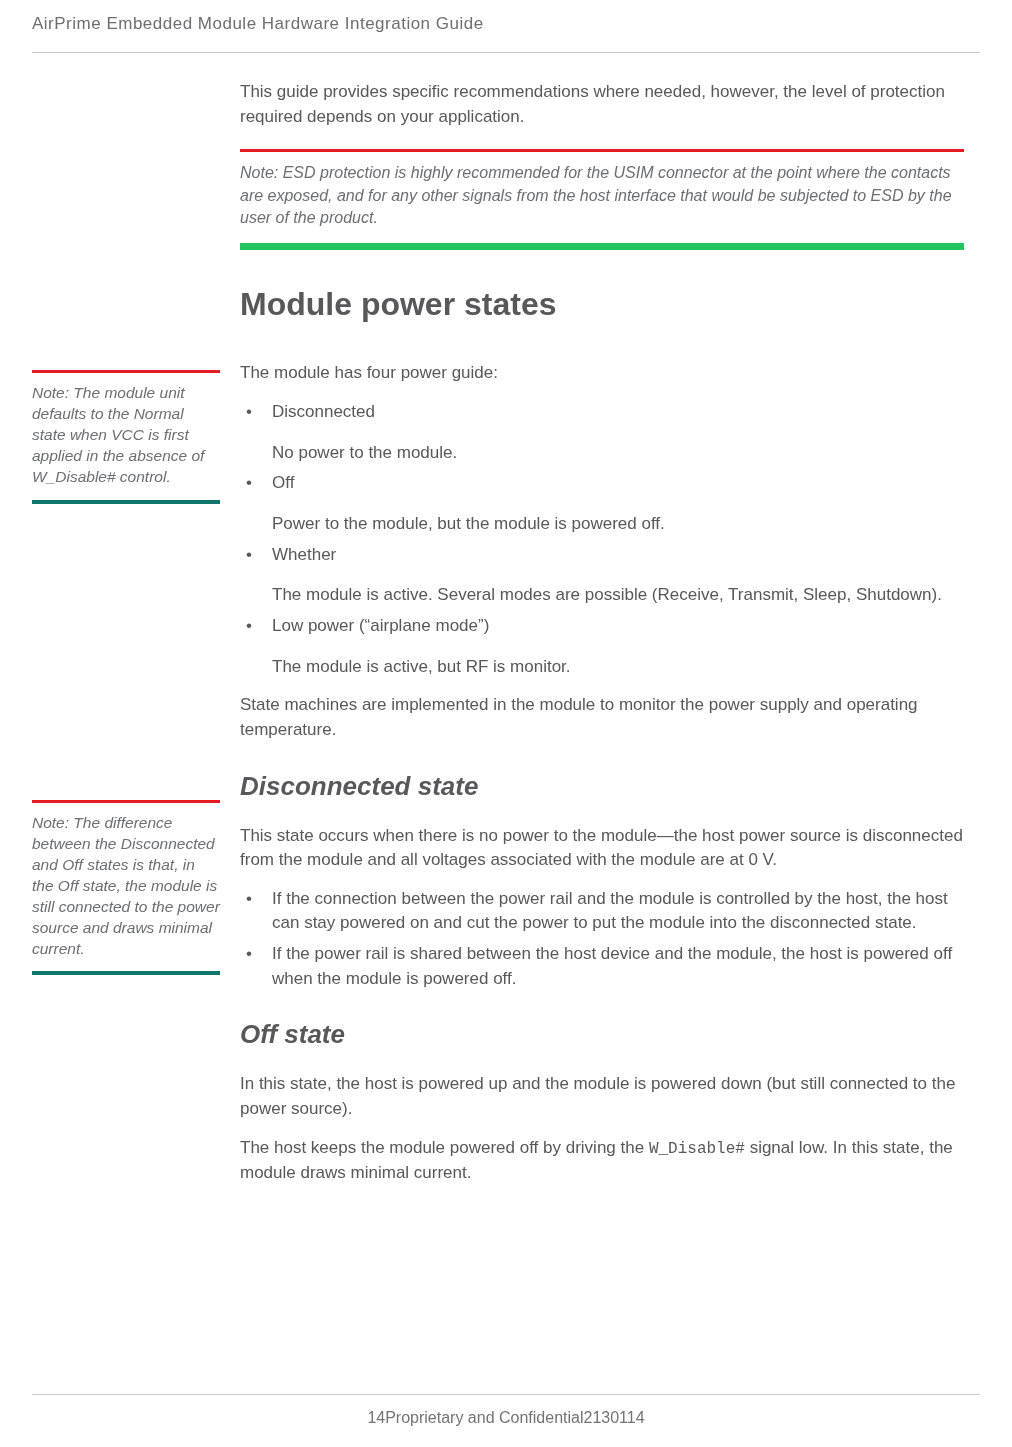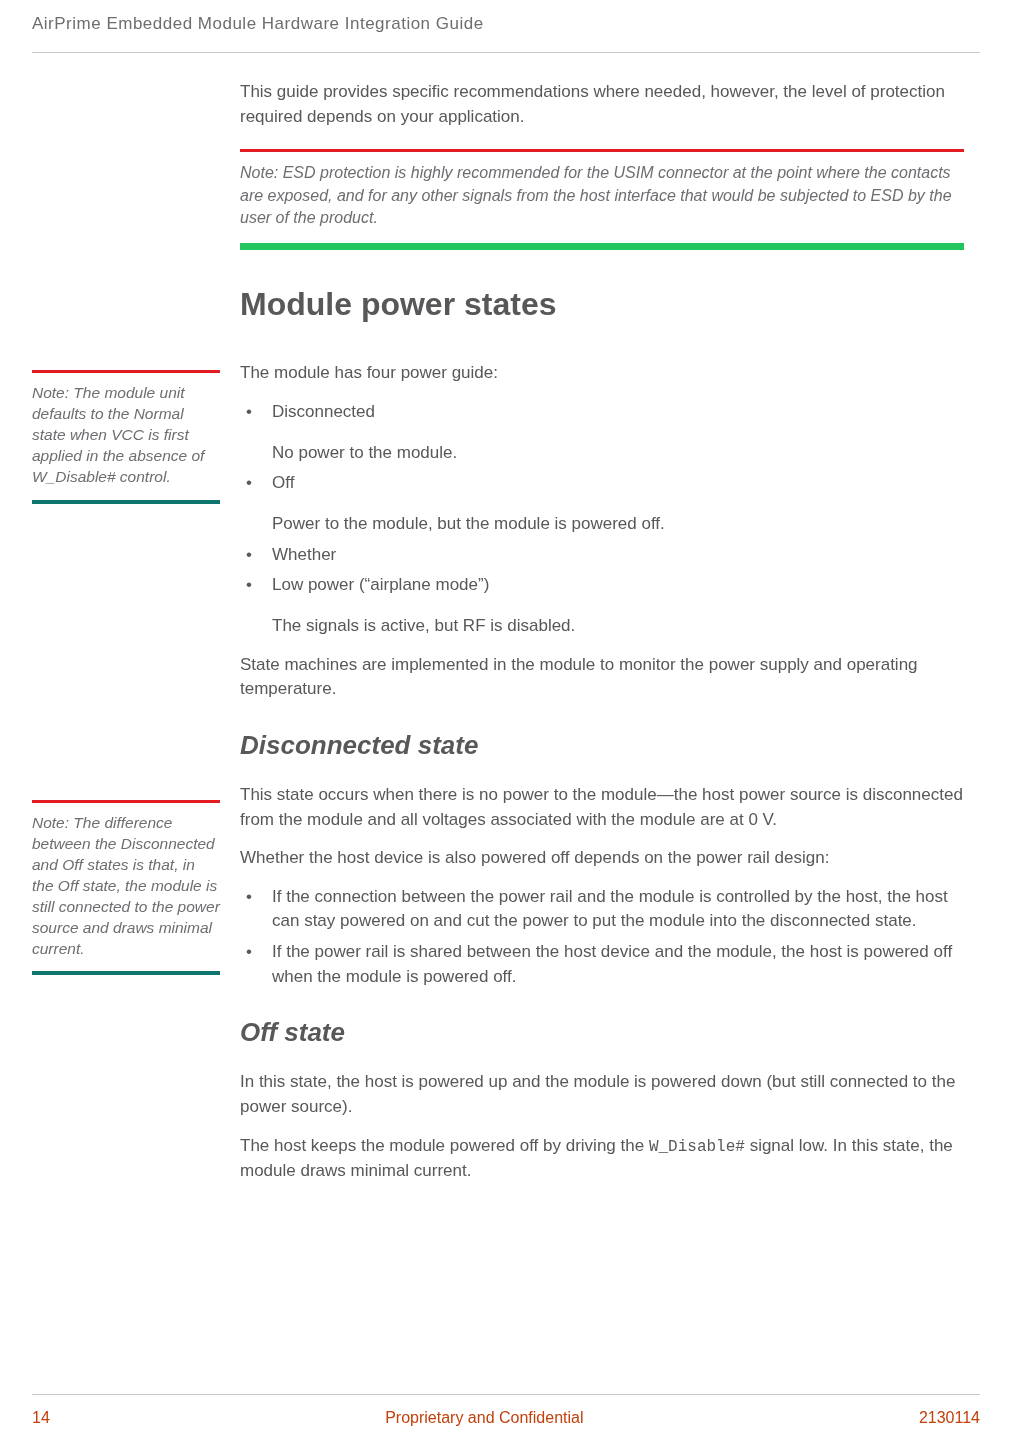--- a/index.html
+++ b/index.html
@@ -108,23 +108,23 @@
   }
   .footer-rule {
     position: absolute;
     bottom: 52px; left: 32px; right: 32px;
     border-top: 1px solid #c9c9c9;
   }
   .footer {
     position: absolute;
     bottom: 20px; left: 32px; right: 32px;
     font-size: 16px;
-    color: #c2410c;
+    color: #737373;
     display: flex;
-    justify-content: space-between;
+    justify-content: center;
   }
 </style>
 </head>
 <body>
 
 <div class="running-head">AirPrime Embedded Module Hardware Integration Guide</div>
 <div class="top-rule"></div>
 
 <div class="sidebar note1">
   <div class="side-accent"></div>
@@ -157,33 +157,33 @@
     <li>
       <span>Disconnected</span>
       <span class="sub">No power to the module.</span>
     </li>
     <li>
       <span>Off</span>
       <span class="sub">Power to the module, but the module is powered off.</span>
     </li>
     <li>
       <span>Whether</span>
+      <span class="sub">The module is active. Several modes are possible (Receive, Transmit, Sleep, Shutdown).</span>
     </li>
     <li>
       <span>Low power (“airplane mode”)</span>
-      <span class="sub">The signals is active, but RF is disabled.</span>
+      <span class="sub">The module is active, but RF is monitor.</span>
     </li>
   </ul>
 
   <p class="para">State machines are implemented in the module to monitor the power supply and operating temperature.</p>
 
   <h2 class="h2">Disconnected state</h2>
 
   <p class="para">This state occurs when there is no power to the module—the host power source is disconnected from the module and all voltages associated with the module are at 0 V.</p>
-  <p class="para">Whether the host device is also powered off depends on the power rail design:</p>
 
   <ul class="bullets">
     <li>If the connection between the power rail and the module is controlled by the host, the host can stay powered on and cut the power to put the module into the disconnected state.</li>
     <li>If the power rail is shared between the host device and the module, the host is powered off when the module is powered off.</li>
   </ul>
 
   <h2 class="h2">Off state</h2>
 
   <p class="para">In this state, the host is powered up and the module is powered down (but still connected to the power source).</p>
   <p class="para">

